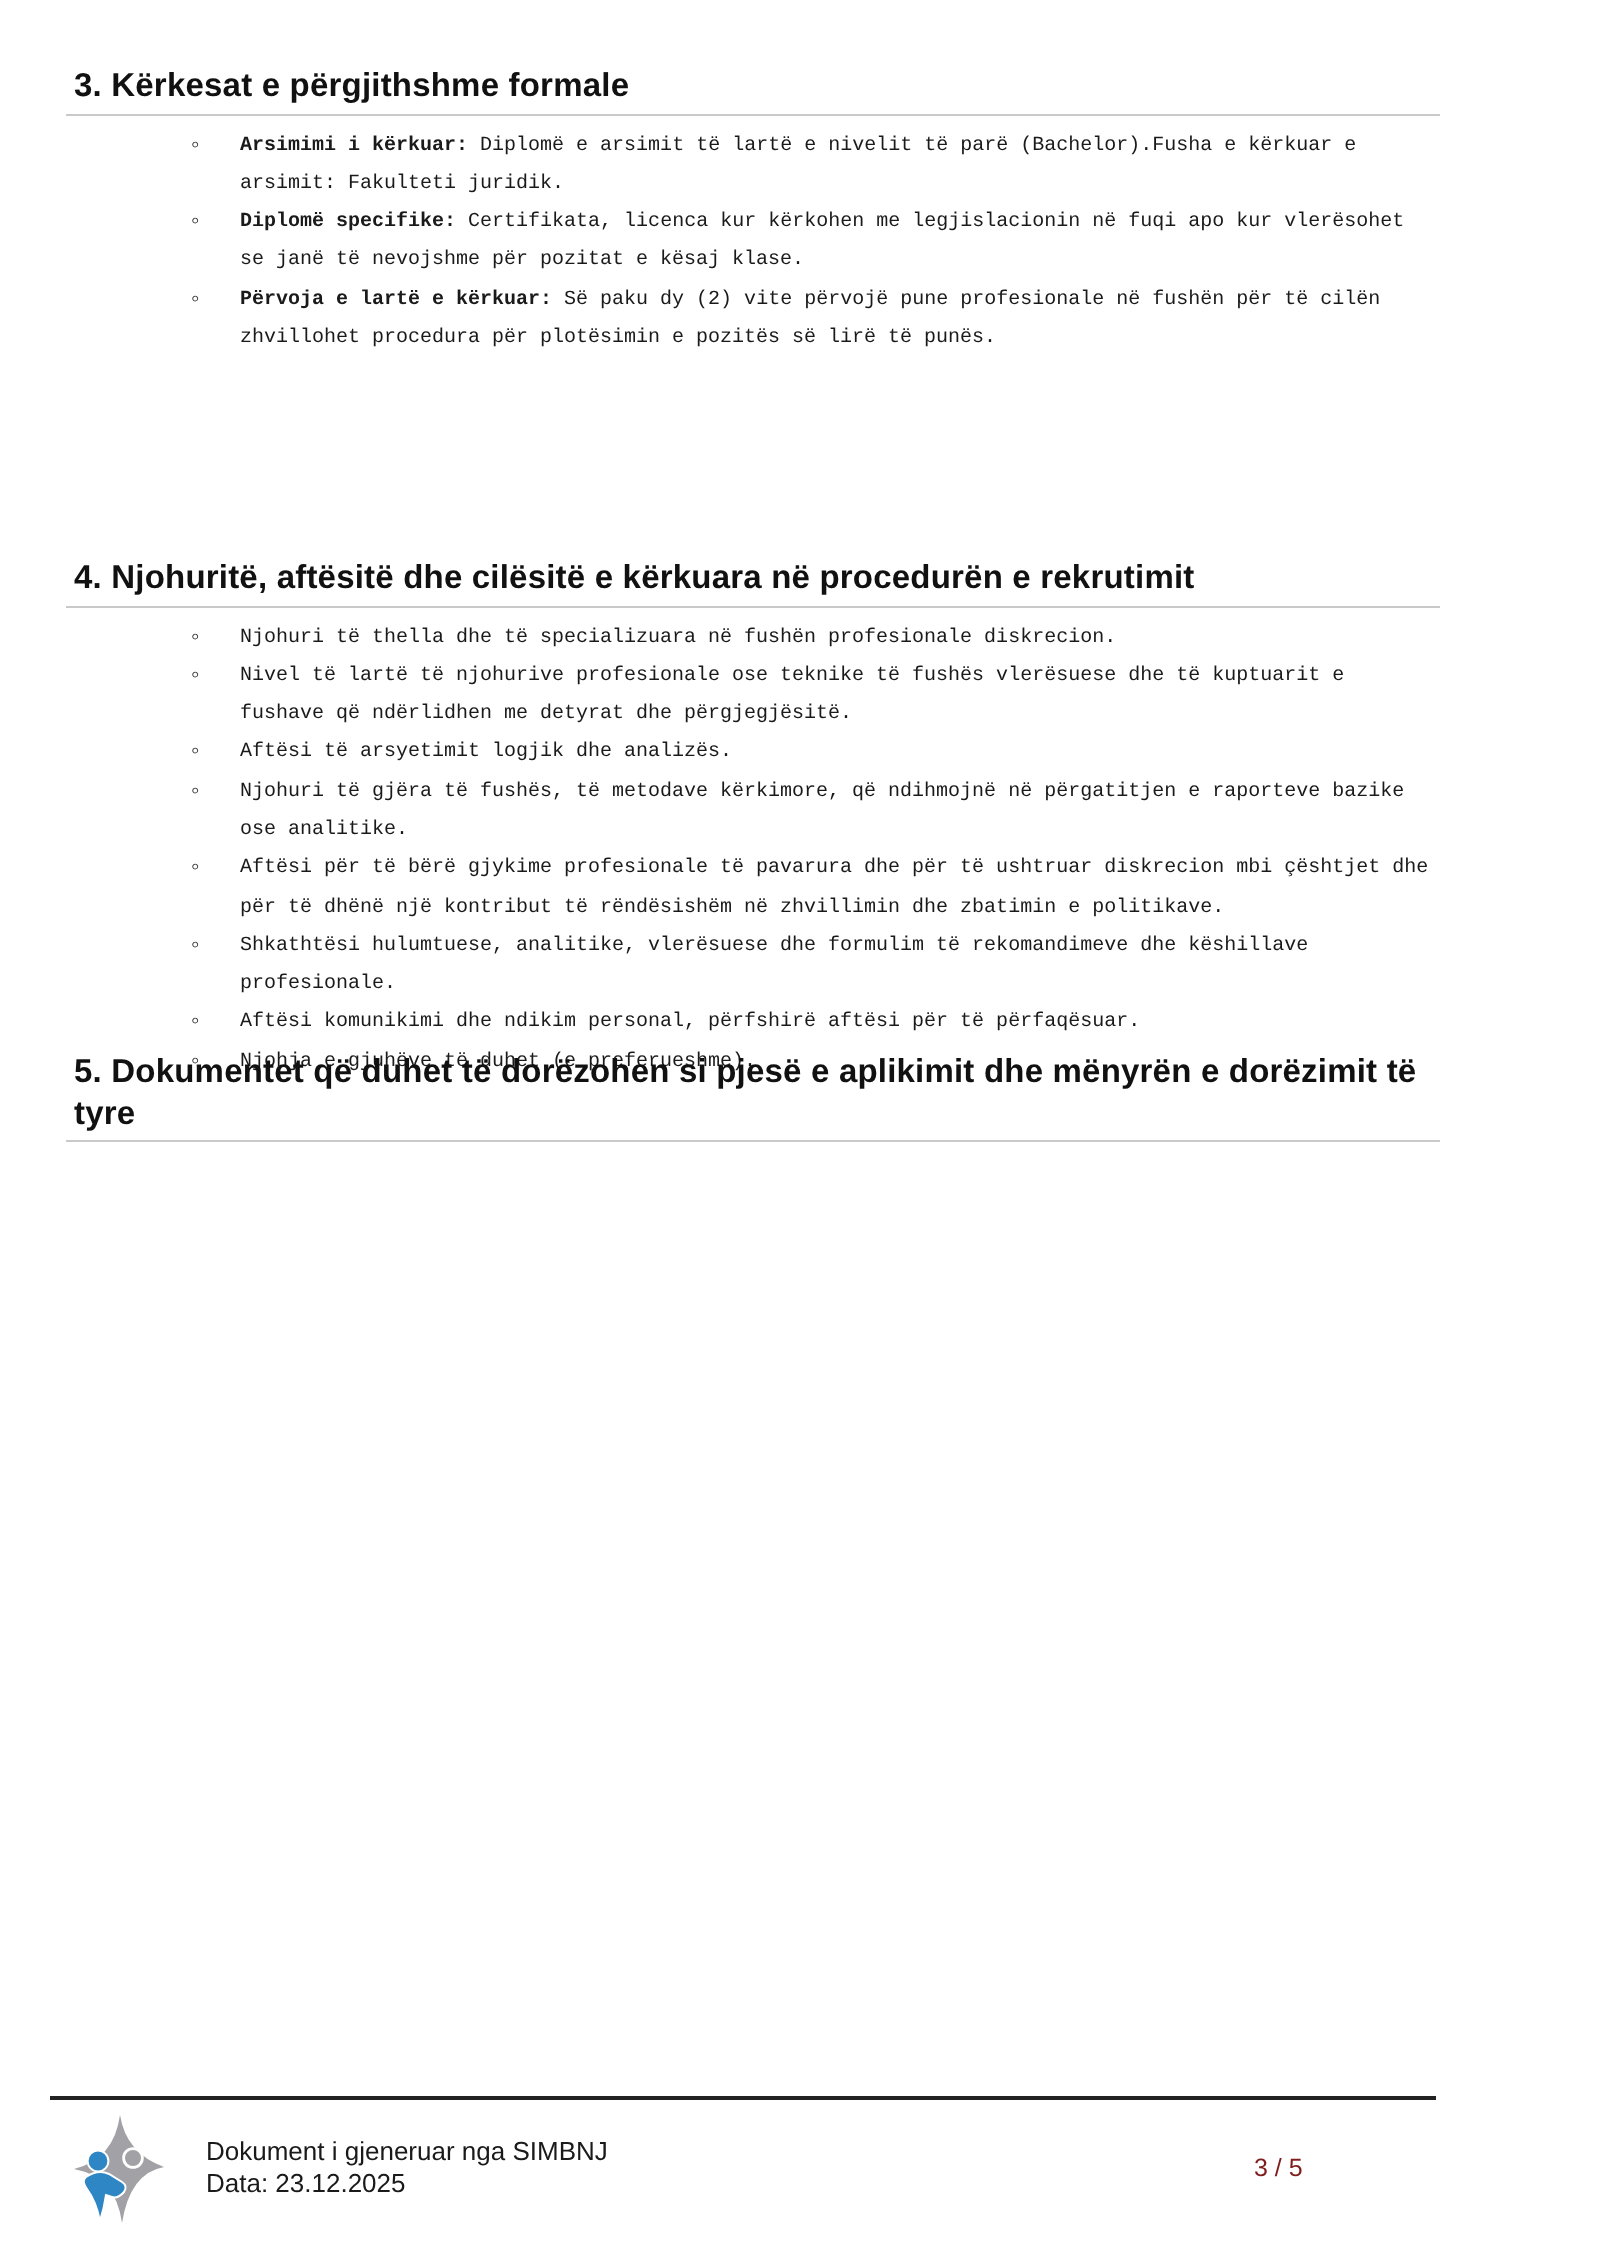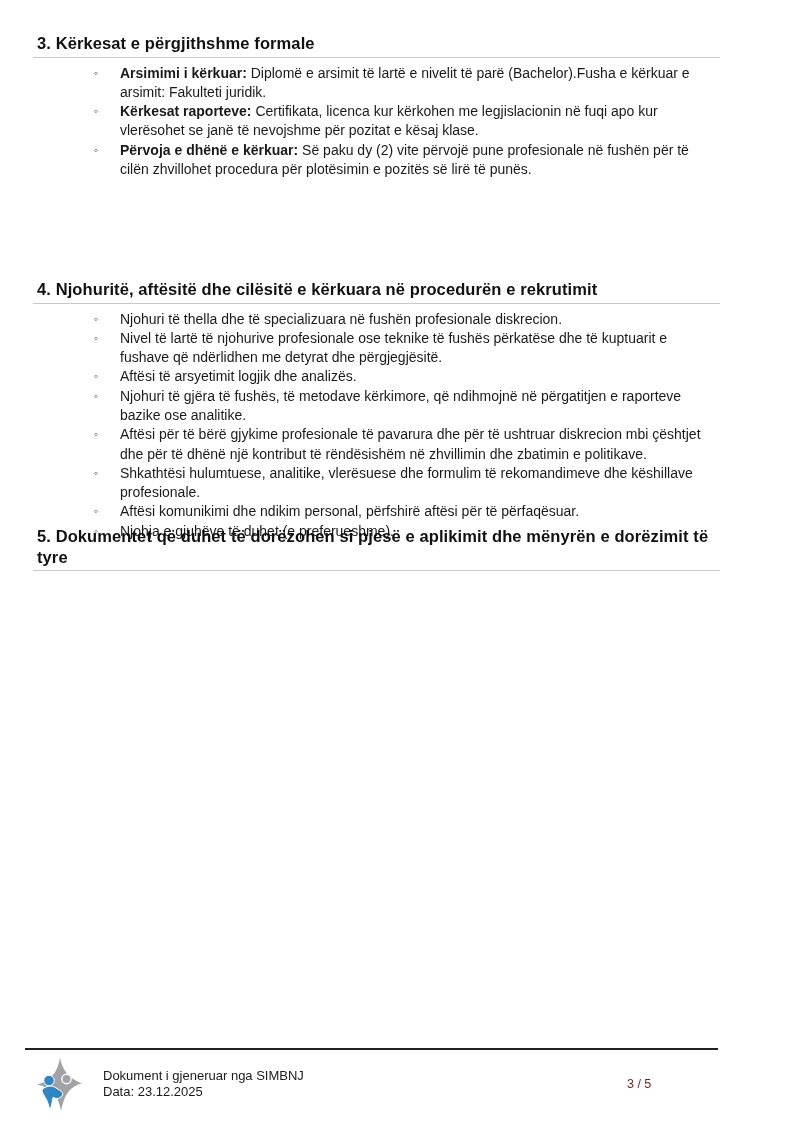--- a/index.html
+++ b/index.html
@@ -39,23 +39,24 @@
     height: 0;
   }
   ul.bullets {
     list-style: none;
     margin: 6px 0 0 0;
     padding: 0;
   }
   ul.bullets li {
     position: relative;
     padding-left: 87px;
-    font-size: 14px;
+    font-size: 10px;
     line-height: 19.3px;
     color: #1a1a1a;
+    font-family: Liberation Mono, monospace;
   }
   ul.bullets li::before {
     content: "\25E6"; 
     position: absolute;
     left: 61px;
     top: 0;
     font-size: 12px;
     line-height: 19.3px;
     color: #333333;
   }
@@ -100,36 +101,36 @@
 
   <section class="doc-section sec3">
     <h2 class="sec-heading">3. Kërkesat e përgjithshme formale</h2>
     <div class="heading-rule"></div>
     <ul class="bullets">
       <li>
         <b>Arsimimi i kërkuar:</b>
         <span>Diplomë e arsimit të lartë e nivelit të parë (Bachelor).Fusha e kërkuar e arsimit: Fakulteti juridik.</span>
       </li>
       <li>
-        <b>Kërkesat raporteve:</b>
+        <b>Diplomë specifike:</b>
         <span>Certifikata, licenca kur kërkohen me legjislacionin në fuqi apo kur vlerësohet se janë të nevojshme për pozitat e kësaj klase.</span>
       </li>
       <li>
-        <b>Përvoja e dhënë e kërkuar:</b>
+        <b>Përvoja e lartë e kërkuar:</b>
         <span>Së paku dy (2) vite përvojë pune profesionale në fushën për të cilën zhvillohet procedura për plotësimin e pozitës së lirë të punës.</span>
       </li>
     </ul>
   </section>
 
   <section class="doc-section sec4">
     <h2 class="sec-heading">4. Njohuritë, aftësitë dhe cilësitë e kërkuara në procedurën e rekrutimit</h2>
     <div class="heading-rule"></div>
     <ul class="bullets">
       <li><span>Njohuri të thella dhe të specializuara në fushën profesionale diskrecion.</span></li>
-      <li><span>Nivel të lartë të njohurive profesionale ose teknike të fushës përkatëse dhe të kuptuarit e fushave që ndërlidhen me detyrat dhe përgjegjësitë.</span></li>
+      <li><span>Nivel të lartë të njohurive profesionale ose teknike të fushës vlerësuese dhe të kuptuarit e fushave që ndërlidhen me detyrat dhe përgjegjësitë.</span></li>
       <li><span>Aftësi të arsyetimit logjik dhe analizës.</span></li>
       <li><span>Njohuri të gjëra të fushës, të metodave kërkimore, që ndihmojnë në përgatitjen e raporteve bazike ose analitike.</span></li>
       <li><span>Aftësi për të bërë gjykime profesionale të pavarura dhe për të ushtruar diskrecion mbi çështjet dhe për të dhënë një kontribut të rëndësishëm në zhvillimin dhe zbatimin e politikave.</span></li>
       <li><span>Shkathtësi hulumtuese, analitike, vlerësuese dhe formulim të rekomandimeve dhe këshillave profesionale.</span></li>
       <li><span>Aftësi komunikimi dhe ndikim personal, përfshirë aftësi për të përfaqësuar.</span></li>
       <li><span>Njohja e gjuhëve të duhet (e preferueshme).</span></li>
     </ul>
   </section>
 
   <section class="doc-section sec5">

